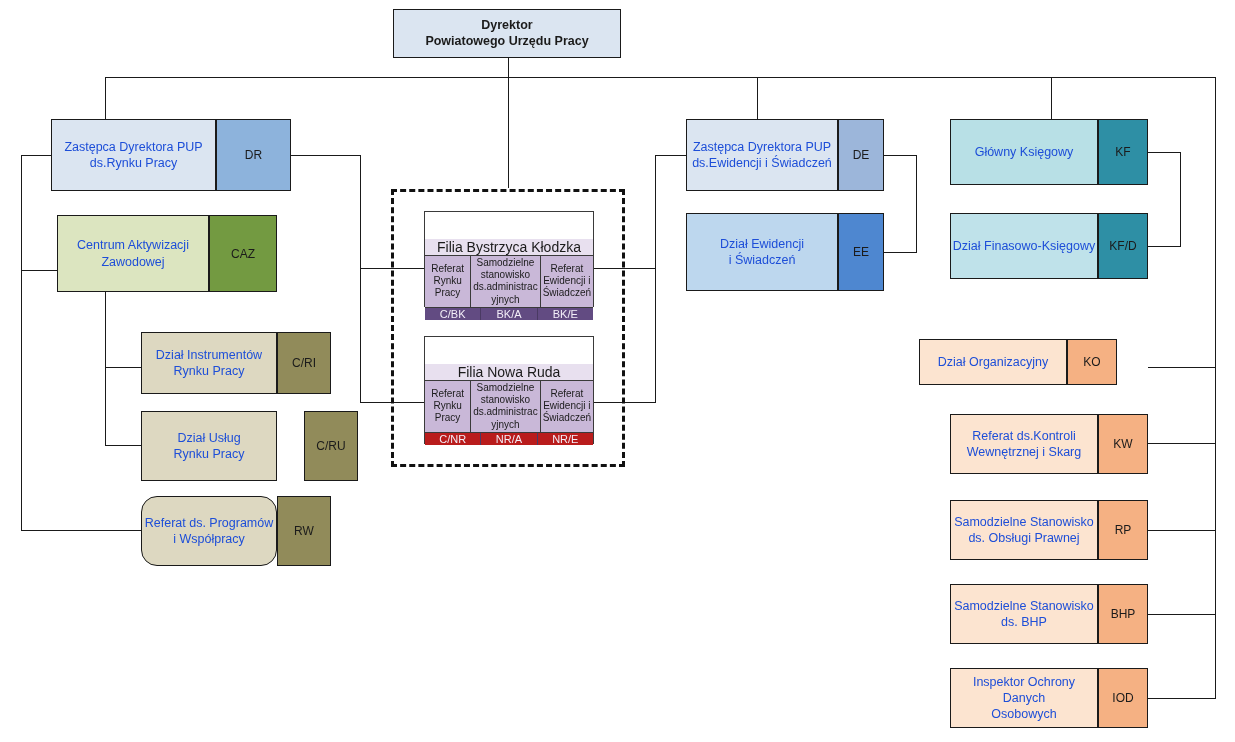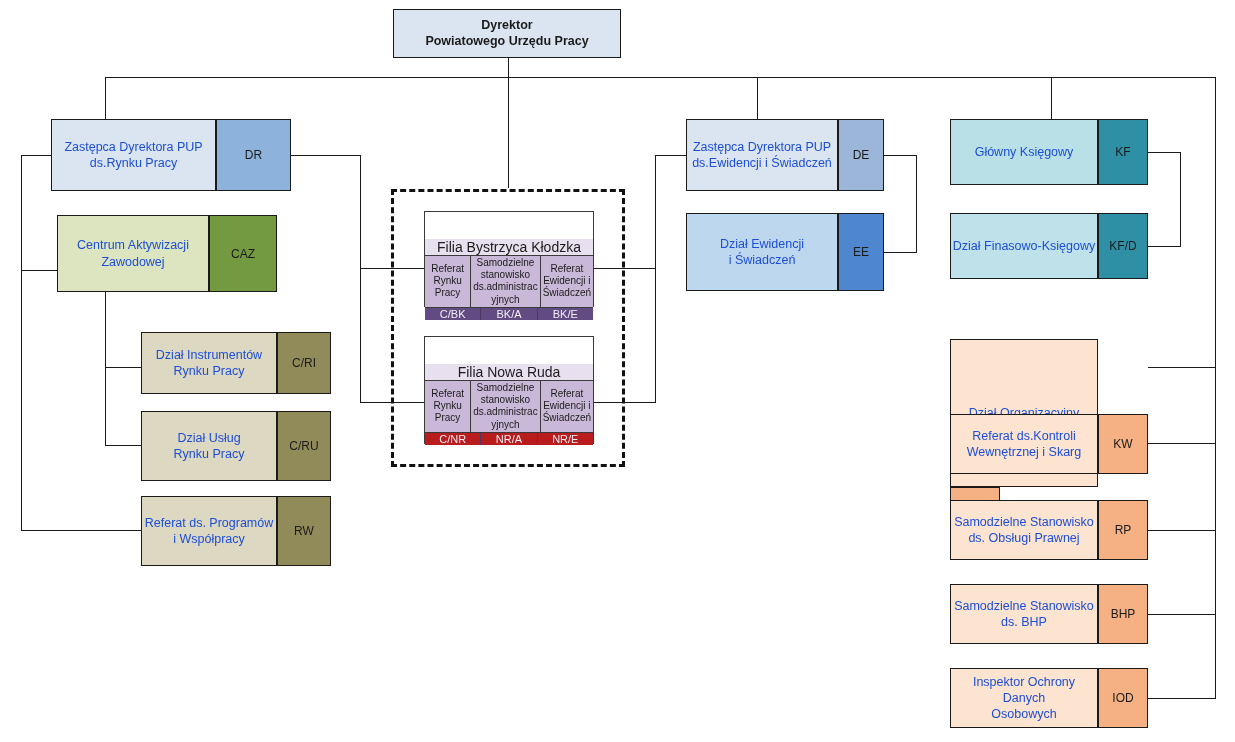--- a/index.html
+++ b/index.html
@@ -106,32 +106,32 @@
   <div class="split" style="left:141px;top:332px;width:190px;height:62px;border-radius:12px;">
     <div class="body" style="background:#ddd8c1;width:136px;flex:0 0 136px;">
       <div class="label">
         <div>Dział Instrumentów</div>
         <div>Rynku Pracy</div>
       </div>
     </div>
     <div class="code" style="background:#918b5a;width:54px;flex:0 0 54px;">C/RI</div>
   </div>
 
-  <div class="split" style="left:141px;top:411px;width:190px;height:70px;">
+  <div class="split" style="left:141px;top:411px;width:190px;height:70px;gap:27px;">
     <div class="body" style="background:#ddd8c1;width:136px;flex:0 0 136px;">
       <div class="label">
         <div>Dział Usług</div>
         <div>Rynku Pracy</div>
       </div>
     </div>
     <div class="code" style="background:#918b5a;width:54px;flex:0 0 54px;">C/RU</div>
   </div>
 
   <div class="split" style="left:141px;top:496px;width:190px;height:70px;">
-    <div class="body" style="background:#ddd8c1;width:136px;flex:0 0 136px;">
+    <div class="body" style="background:#ddd8c1;width:136px;flex:0 0 136px;border-radius:16px;">
       <div class="label">
         <div>Referat ds.  Programów</div>
         <div>i  Współpracy</div>
       </div>
     </div>
     <div class="code" style="background:#918b5a;width:54px;flex:0 0 54px;">RW</div>
   </div>
 
   <div class="filia" style="left:424px;top:211px;width:170px;height:96px;">
     <div class="ftitle" style="background:#e8e0ef;height:26px;">Filia Bystrzyca Kłodzka</div>
@@ -228,21 +228,21 @@
 
   <div class="split" style="left:950px;top:213px;width:198px;height:66px;">
     <div class="body" style="background:#bfe2ea;width:148px;flex:0 0 148px;">
       <div class="label">
         <div>Dział  Finasowo-Księgowy</div>
       </div>
     </div>
     <div class="code" style="background:#2e8fa5;width:50px;flex:0 0 50px;">KF/D</div>
   </div>
 
-  <div class="split" style="left:950px;top:339px;width:198px;height:46px;flex-direction:column;">
+  <div class="split" style="left:919px;top:339px;width:198px;height:46px;">
     <div class="body" style="background:#fce4d0;width:148px;flex:0 0 148px;">
       <div class="label">
         <div>Dział Organizacyjny</div>
       </div>
     </div>
     <div class="code" style="background:#f5b183;width:50px;flex:0 0 50px;">KO</div>
   </div>
 
   <div class="split" style="left:950px;top:414px;width:198px;height:60px;">
     <div class="body" style="background:#fce4d0;width:148px;flex:0 0 148px;">

